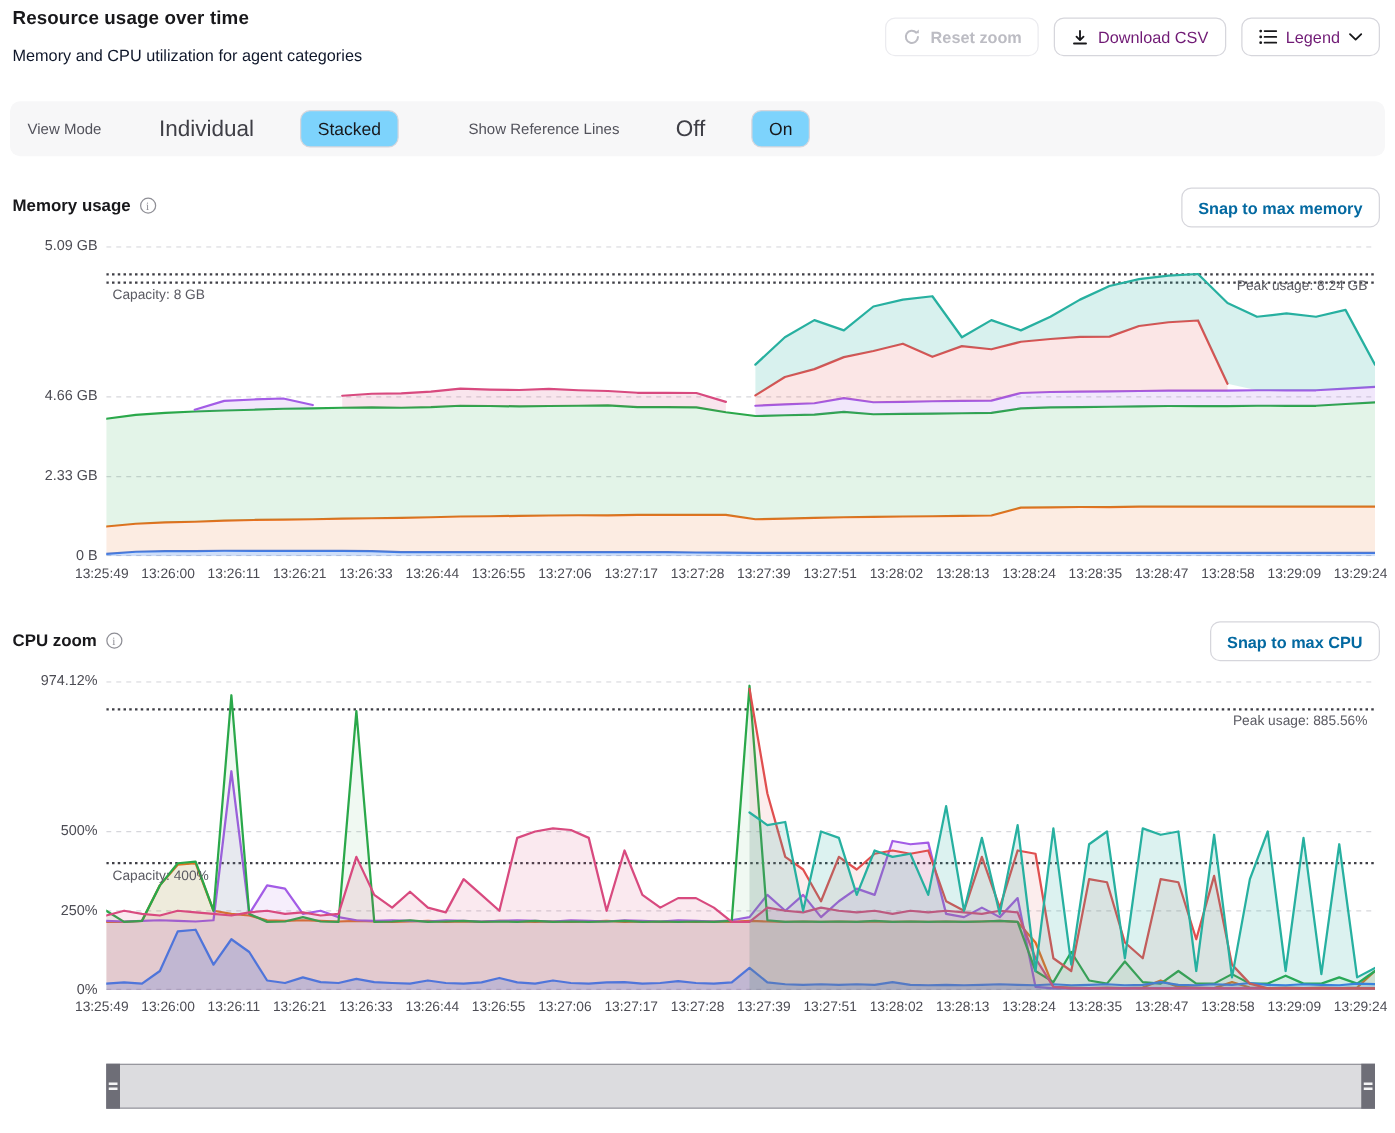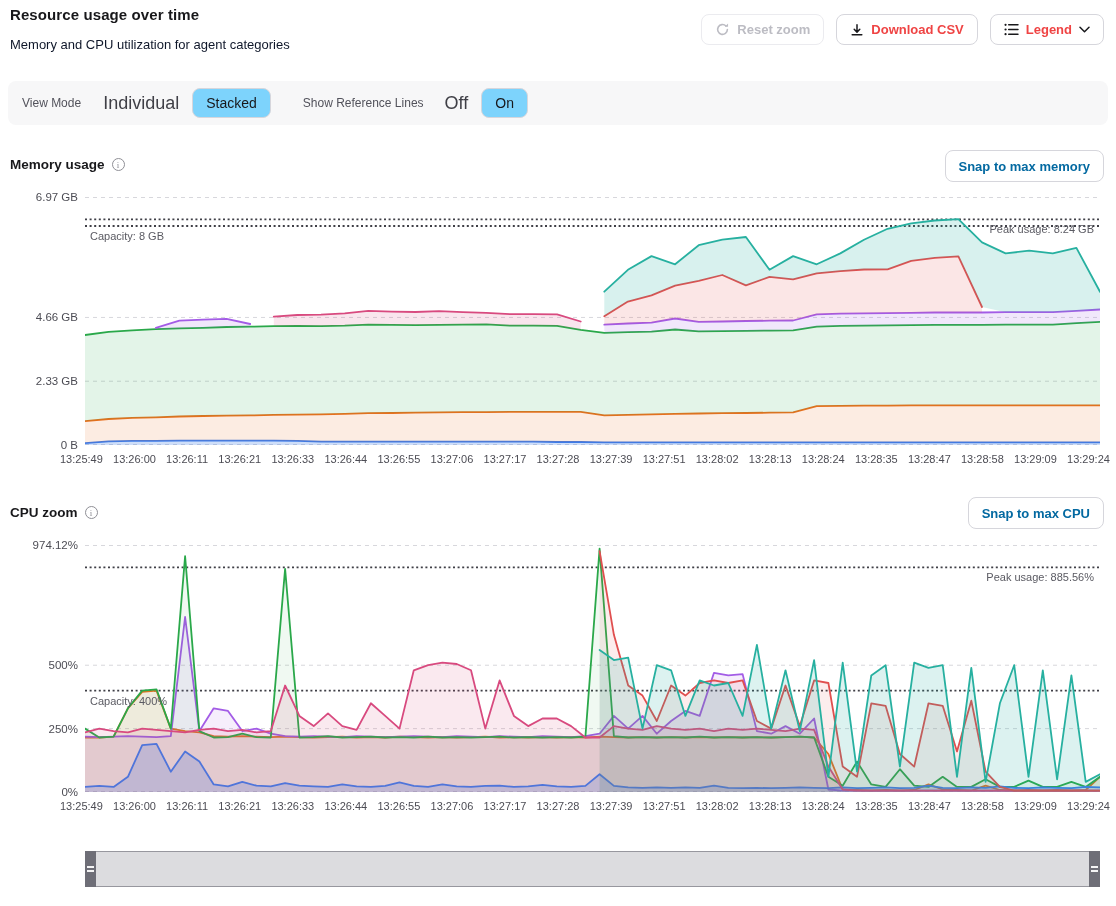--- a/index.html
+++ b/index.html
@@ -5,27 +5,27 @@
   * { margin:0; padding:0; box-sizing:border-box; }
   html,body { background:#fff; }
   body { font-family:"Liberation Sans", sans-serif; color:#18181b; }
   .page { position:relative; width:1116px; height:906px; background:#fff; overflow:hidden; }
 
   .title { position:absolute; left:10px; top:6px; font-size:15px; font-weight:700; letter-spacing:.1px; }
   .subtitle { position:absolute; left:10px; top:37px; font-size:13px; color:#0f172a; }
 
   .hdr-btns { position:absolute; top:14px; right:12px; display:flex; gap:12px; }
   .btn { display:flex; align-items:center; gap:7px; height:31px; padding:0 13px; background:#fff;
-         border:1px solid #d6d6dc; border-radius:8px; font-size:13px; font-weight:700; color:#ef4444;
+         border:1px solid #d6d6dc; border-radius:8px; font-size:13px; font-weight:400; color:#701a75;
          font-family:"Liberation Sans", sans-serif; cursor:pointer; }
   .btn.disabled { border-color:#ebebef; color:#bcbcc3; font-weight:700; cursor:default; }
   .btn svg { display:block; }
 
   .toolbar { position:absolute; left:8px; right:8px; top:81px; height:44px; background:#f7f7f8;
-             border-radius:8px; display:flex; align-items:center; padding:0 14px; }
+             border-radius:8px; display:flex; align-items:center; padding:0 14px;gap:24px; }
   .tb-label { font-size:12px; color:#52525b; }
   .tb-opt { font-size:18px; color:#3f3f46; background:none; border:none; cursor:pointer;
             font-family:"Liberation Sans", sans-serif; }
   .tb-chip { font-size:14px; color:#18181b; background:#7dd3fc; border:1px solid #d6d6dc; border-radius:8px;
              padding:6px 13px; cursor:pointer; font-family:"Liberation Sans", sans-serif; }
 
   .sec-head { position:absolute; left:10px; display:flex; align-items:center; gap:7px; }
   .sec-title { font-size:13.5px; font-weight:700; }
   .info-ic { width:13px; height:13px; border:1px solid #8f8f96; border-radius:50%; color:#8f8f96;
              font-size:9px; display:flex; align-items:center; justify-content:center; font-family:"Liberation Serif", serif; }
@@ -104,21 +104,21 @@
   </div>
 
   <div class="sec-head" style="top:157px;">
     <span class="sec-title">Memory usage</span>
     <span class="info-ic">i</span>
   </div>
   <button class="snap-btn" style="top:150px;">Snap to max memory</button>
 
   <div class="chart" id="chart0" style="top:197px; height:248px;">
     <div class="yaxis">
-        <span style="top: 0px;">6.97 GB</span>
+        <span style="top: 0px;">5.09 GB</span>
         <span style="top: 120.442px;">4.66 GB</span>
         <span style="top: 184.221px;">2.33 GB</span>
         <span style="top: 248px;">0 B</span>
       </div>
     <svg class="plot" width="1015" height="248">
         <line x1="0" y1="0.5" x2="1015" y2="0.5" stroke="#d7d7dc" stroke-width="1" stroke-dasharray="4 4"></line>
         <line x1="0" y1="120.44150110375277" x2="1015" y2="120.44150110375277" stroke="#d7d7dc" stroke-width="1" stroke-dasharray="4 4"></line>
         <line x1="0" y1="184.2207505518764" x2="1015" y2="184.2207505518764" stroke="#d7d7dc" stroke-width="1" stroke-dasharray="4 4"></line>
         <line x1="0" y1="247.5" x2="1015" y2="247.5" stroke="#d7d7dc" stroke-width="1" stroke-dasharray="4 4"></line>
         <line x1="0" y1="29.015452538631365" x2="1015" y2="29.015452538631365" stroke="#3f3f46" stroke-width="1.8" stroke-dasharray="2 2.6"></line>

